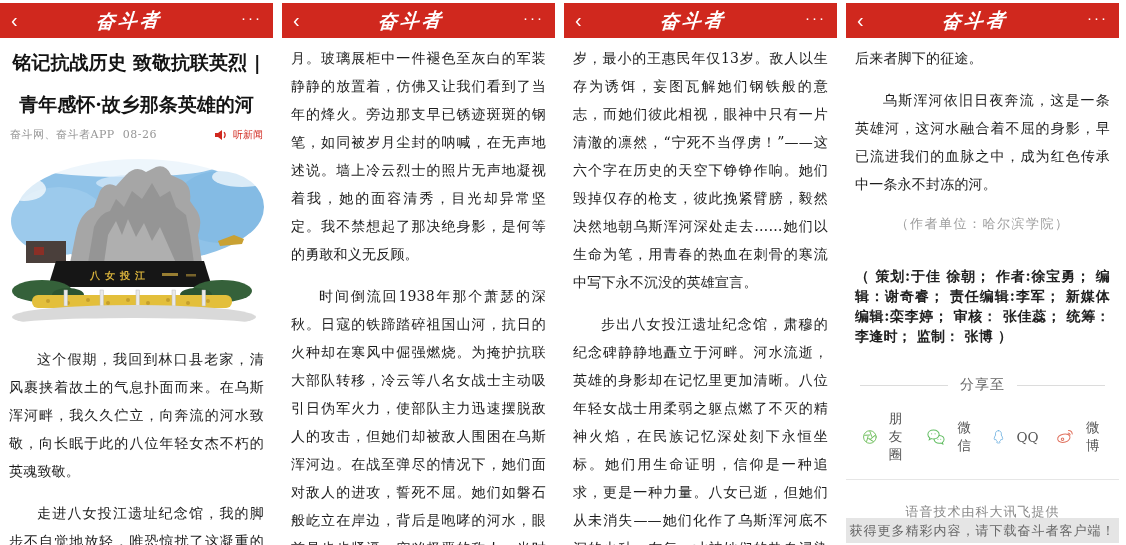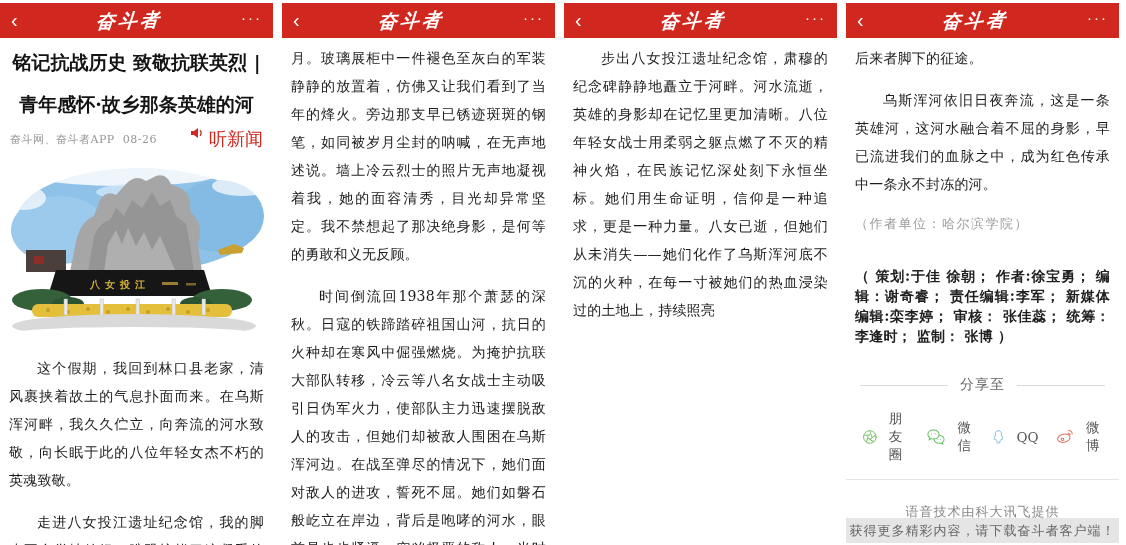--- a/index.html
+++ b/index.html
@@ -23,30 +23,30 @@
     transform:rotate(-2deg) skewX(-6deg);
   }
   .more{font-size:15px;letter-spacing:2px;cursor:pointer;font-family:"Liberation Sans",sans-serif;margin-top:-6px;}
 
   
   .pbody{padding:8px 9px 0;box-sizing:border-box;}
   .title{font-size:19px;font-weight:bold;line-height:31px;text-align:center;color:#141414;margin:9px 6px 0;}
   .meta{display:flex;justify-content:space-between;align-items:center;padding:7px 10px 0;}
   .src{font-size:11px;color:#969696;letter-spacing:0.5px;}
   .src .date{margin-left:8px;}
-  .listen{display:flex;align-items:flex-start;gap:5px;color:#d0281e;font-size:18px;cursor:pointer;}
+  .listen{display:flex;align-items:center;gap:5px;color:#d0281e;font-size:10px;cursor:pointer;}
 
   .figure{margin:7px 4px 0;width:265px;height:182px;}
 
   p.body-p{margin:0 0 14px;font-size:14px;line-height:28px;text-align:justify;color:#1c1c1c;letter-spacing:0.2px;}
   p.ind{text-indent:2em;}
   .pbody.flow{padding-top:6px;}
   .p1-body{padding:10px 9px 0;}
 
-  .author-unit{color:#9d9d9d;font-size:13px;letter-spacing:1.5px;margin:16px 0 0;line-height:20px;}
+  .author-unit{color:#9d9d9d;font-size:13px;letter-spacing:1.5px;margin:16px 0 0;line-height:20px;text-align:center;}
   .credits{font-weight:bold;font-size:14px;line-height:20px;text-align:justify;margin-top:32px;color:#202020;letter-spacing:0.2px;}
 
   .share-head{display:flex;align-items:center;gap:12px;margin-top:30px;padding:0 14px;}
   .share-head .hr{flex:1;height:1px;background:#dcdcdc;}
   .share-head .sh-label{color:#666;font-size:14px;letter-spacing:1px;}
   .share-row{display:flex;justify-content:space-between;margin-top:16px;padding:0 16px;}
   .share-item{display:flex;flex-direction:row;align-items:center;gap:11px;color:#555;font-size:13.5px;cursor:pointer;width:48px;}
   .share-item svg{display:block;}
   .divider{height:1px;background:#e6e6e6;margin-top:15px;}
   .voice{text-align:center;color:#888;font-size:13px;margin-top:23px;letter-spacing:1px;}
@@ -155,20 +155,21 @@
     </div>
   </div>
 
   <div class="panel">
     <div class="phead">
       <span class="back">‹</span>
       <span class="logo">奋斗者</span>
       <span class="more">···</span>
     </div>
     <div class="pbody flow">
+      <p class="body-p">岁，最小的王惠民年仅13岁。敌人以生存为诱饵，妄图瓦解她们钢铁般的意志，而她们彼此相视，眼神中只有一片清澈的凛然，“宁死不当俘虏！”——这六个字在历史的天空下铮铮作响。她们毁掉仅存的枪支，彼此挽紧臂膀，毅然决然地朝乌斯浑河深处走去……她们以生命为笔，用青春的热血在刺骨的寒流中写下永不沉没的英雄宣言。</p>
       <p class="body-p ind">步出八女投江遗址纪念馆，肃穆的纪念碑静静地矗立于河畔。河水流逝，英雄的身影却在记忆里更加清晰。八位年轻女战士用柔弱之躯点燃了不灭的精神火焰，在民族记忆深处刻下永恒坐标。她们用生命证明，信仰是一种追求，更是一种力量。八女已逝，但她们从未消失——她们化作了乌斯浑河底不沉的火种，在每一寸被她们的热血浸染过的土地上，持续照亮</p>
     </div>
   </div>
 
   <div class="panel">
     <div class="phead">
       <span class="back">‹</span>
       <span class="logo">奋斗者</span>
       <span class="more">···</span>
     </div>

